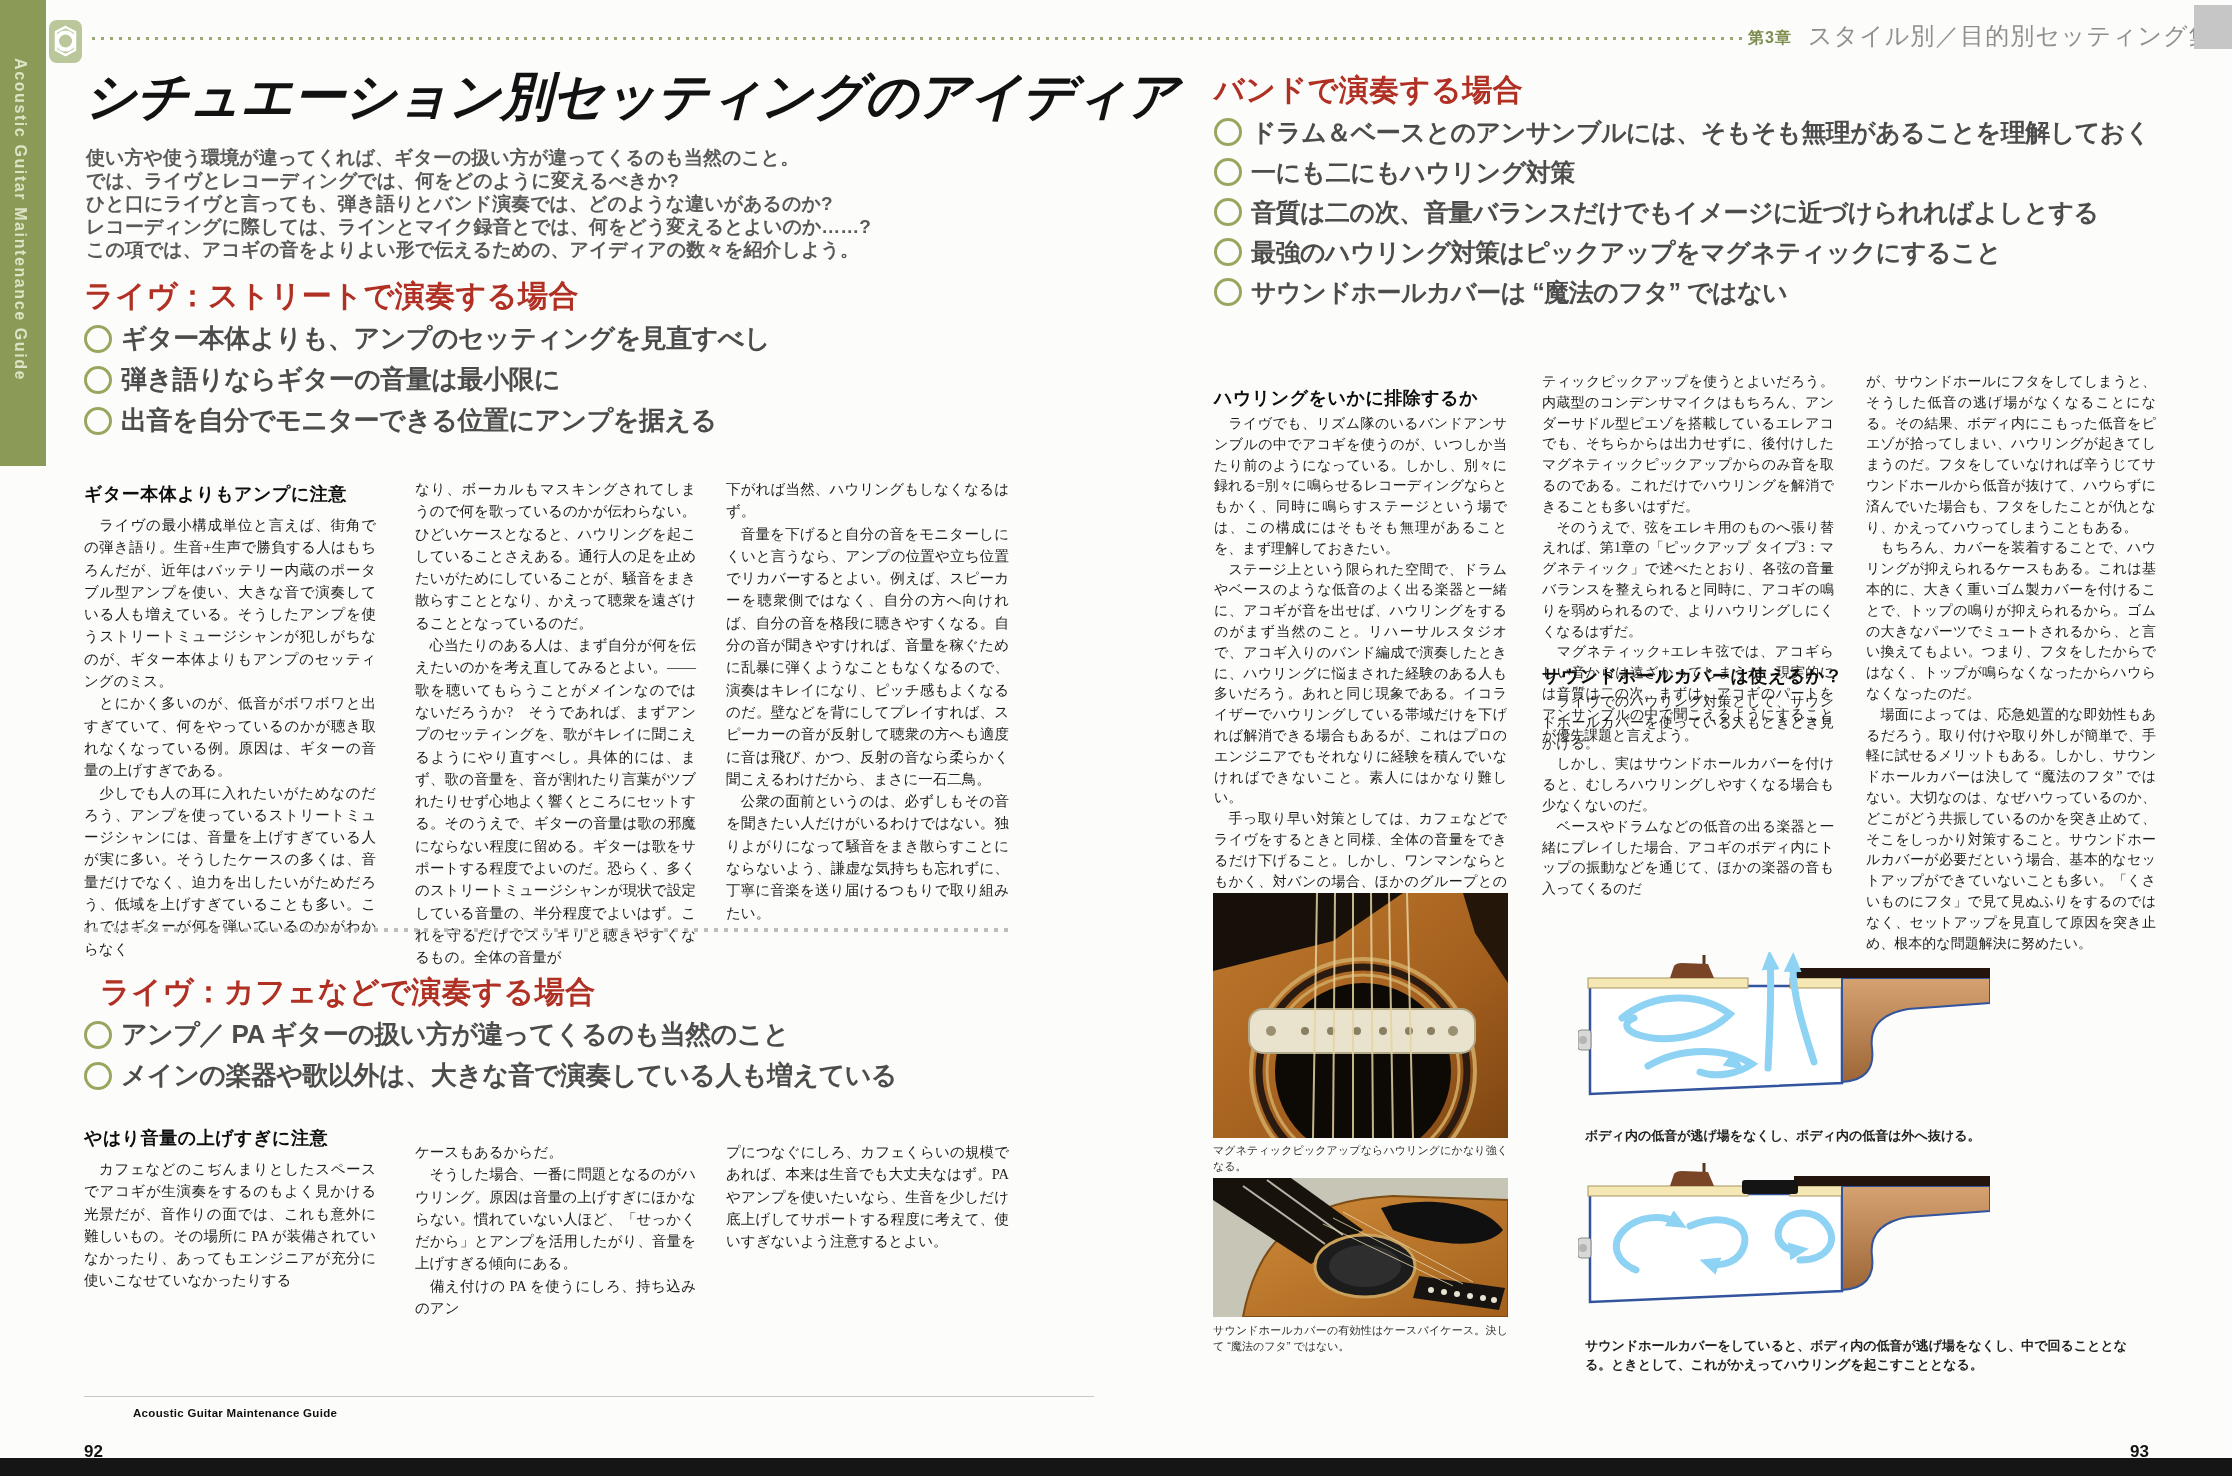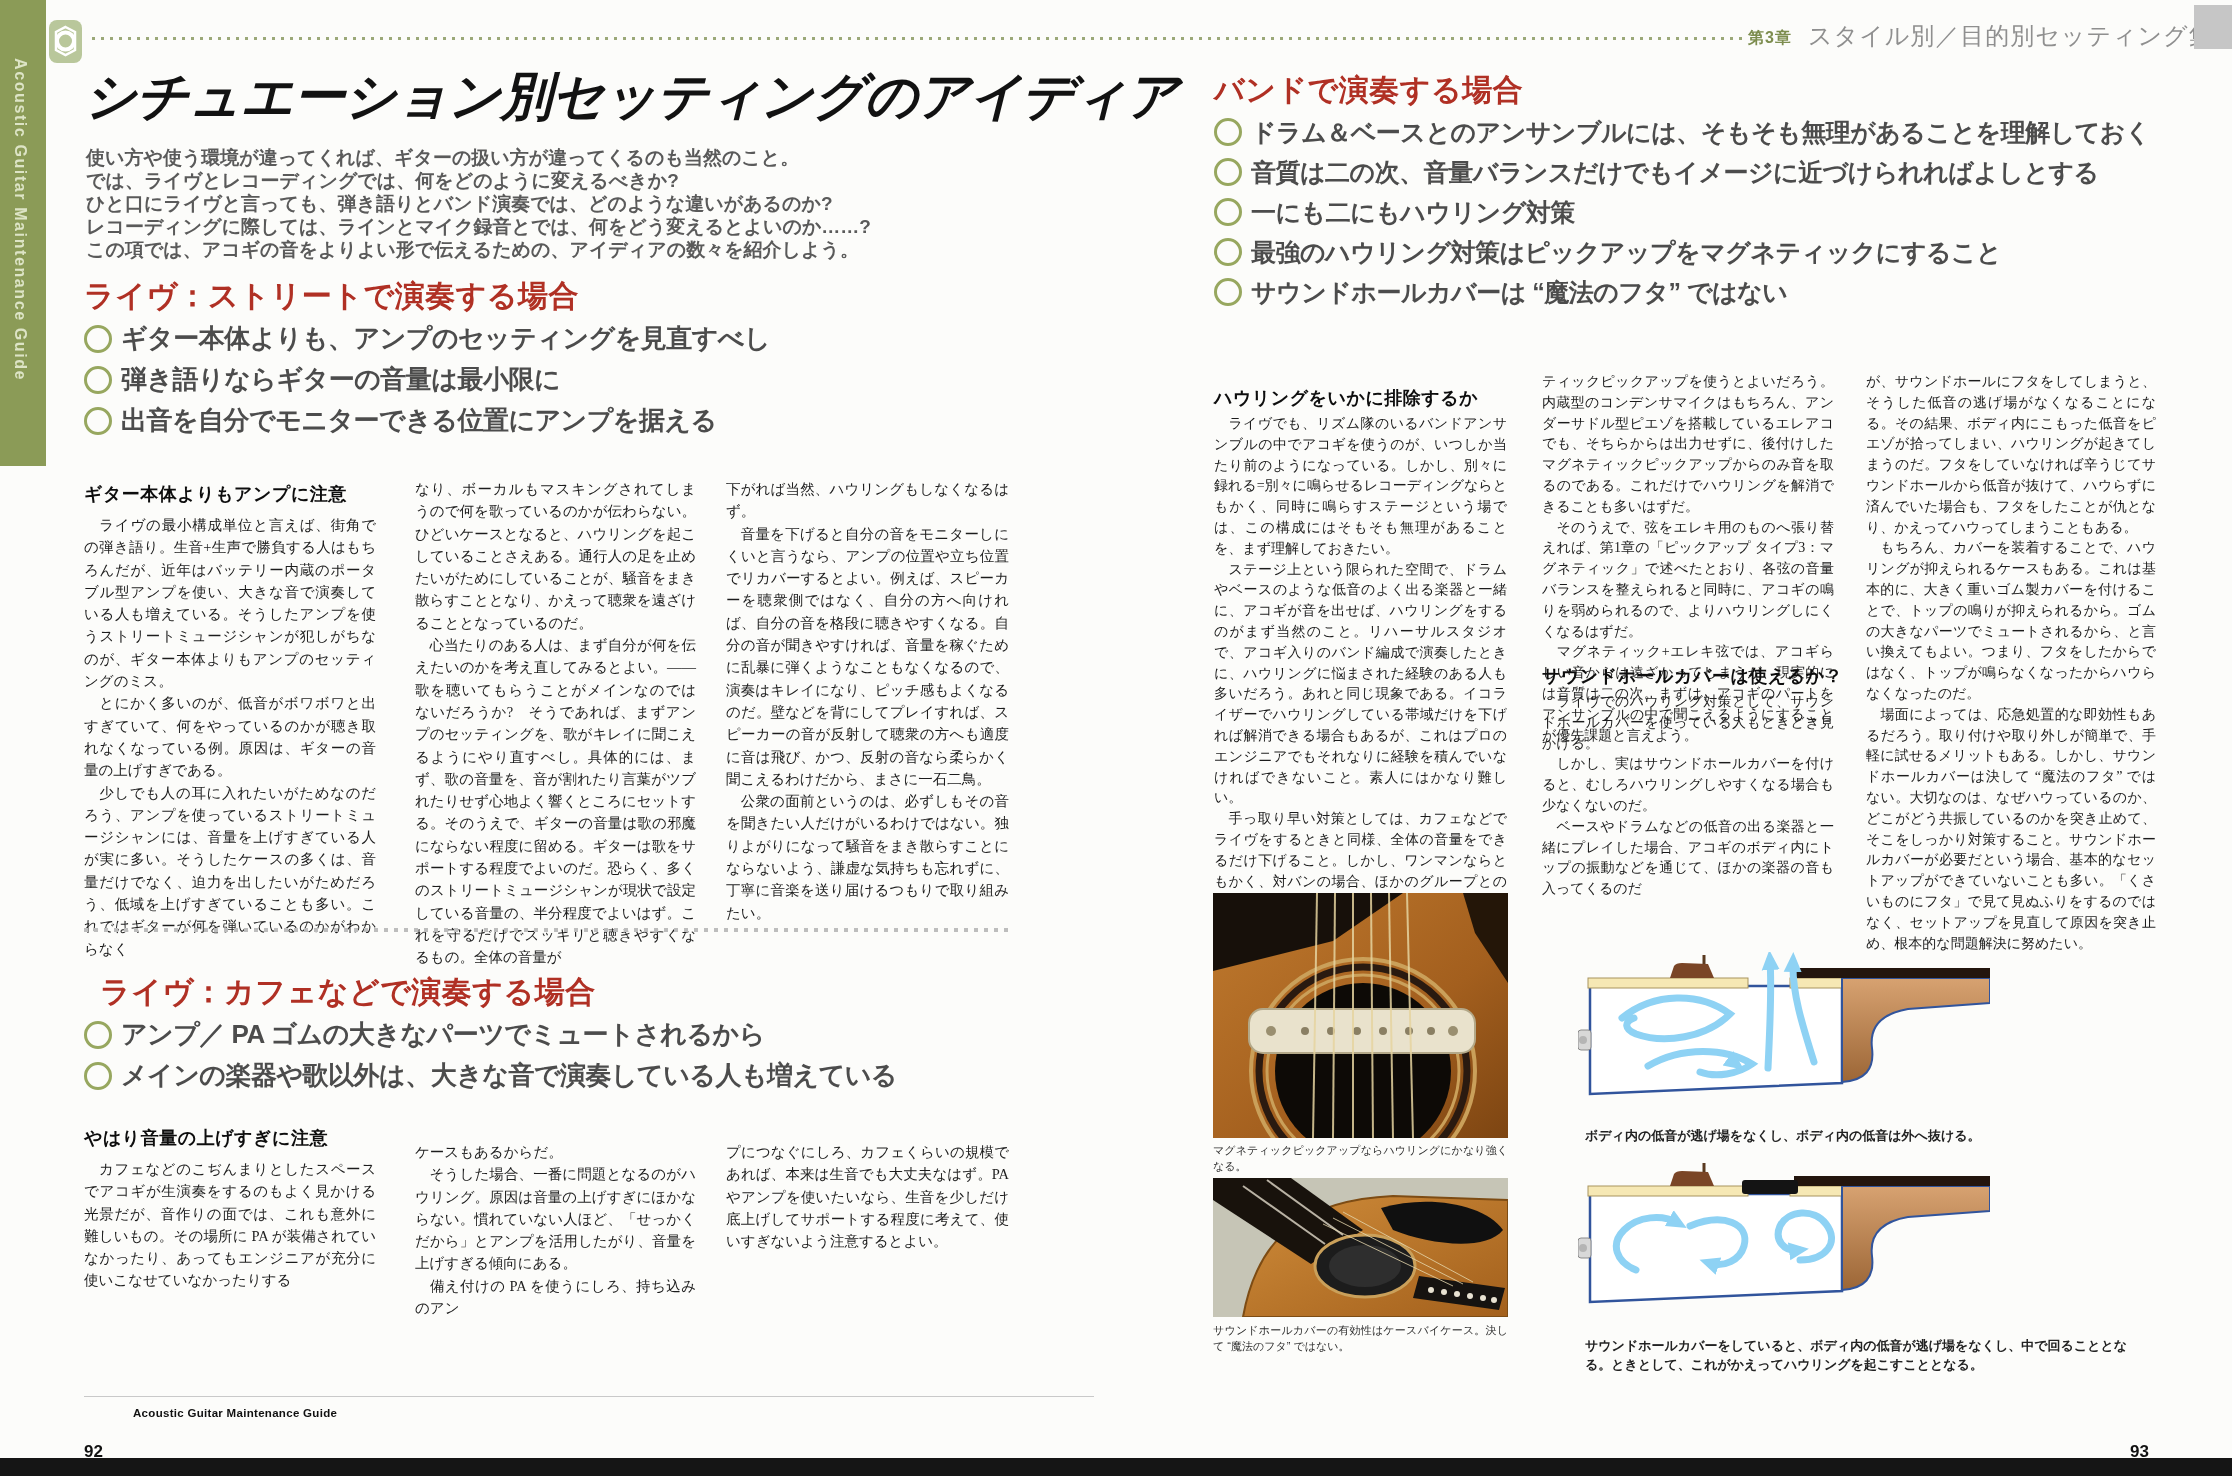--- a/index.html
+++ b/index.html
@@ -99,21 +99,21 @@
   <div class="abs serifcol" style="left:726px;top:478px;width:283px;">下がれば当然、ハウリングもしなくなるはず。
 　音量を下げると自分の音をモニターしにくいと言うなら、アンプの位置や立ち位置でリカバーするとよい。例えば、スピーカーを聴衆側ではなく、自分の方へ向ければ、自分の音を格段に聴きやすくなる。自分の音が聞きやすければ、音量を稼ぐために乱暴に弾くようなこともなくなるので、演奏はキレイになり、ピッチ感もよくなるのだ。壁などを背にしてプレイすれば、スピーカーの音が反射して聴衆の方へも適度に音は飛び、かつ、反射の音なら柔らかく聞こえるわけだから、まさに一石二鳥。
 　公衆の面前というのは、必ずしもその音を聞きたい人だけがいるわけではない。独りよがりになって騒音をまき散らすことにならないよう、謙虚な気持ちも忘れずに、丁寧に音楽を送り届けるつもりで取り組みたい。</div>
 
   <div class="abs" id="dotsep"></div>
 
   <div class="abs redhead" style="left:100px;top:972px;">ライヴ：カフェなどで演奏する場合</div>
   <div class="abs bullets" style="left:84px;top:1014px;">
     <div class="bullet">
         <span class="ring"></span>
-        <span class="btxt">アンプ／ PA ゴムの大きなパーツでミュートされるから</span>
+        <span class="btxt">アンプ／ PA ギターの扱い方が違ってくるのも当然のこと</span>
       </div>
     <div class="bullet">
         <span class="ring"></span>
         <span class="btxt">メインの楽器や歌以外は、大きな音で演奏している人も増えている</span>
       </div>
   </div>
 
   <div class="abs subhead" style="left:84px;top:1126px;">やはり音量の上げすぎに注意</div>
   <div class="abs serifcol" style="left:415px;top:1141px;width:281px;">ケースもあるからだ。
 　そうした場合、一番に問題となるのがハウリング。原因は音量の上げすぎにほかならない。慣れていない人ほど、「せっかくだから」とアンプを活用したがり、音量を上げすぎる傾向にある。
@@ -126,25 +126,25 @@
   <div class="abs foottext" style="left:133px;top:1407px;">Acoustic Guitar Maintenance Guide</div>
 
   <div class="abs redhead" style="left:1214px;top:70px;">バンドで演奏する場合</div>
   <div class="abs bullets small" style="left:1214px;top:112px;">
     <div class="bullet">
         <span class="ring"></span>
         <span class="btxt">ドラム＆ベースとのアンサンブルには、そもそも無理があることを理解しておく</span>
       </div>
     <div class="bullet">
         <span class="ring"></span>
+        <span class="btxt">一にも二にもハウリング対策</span>
+      </div>
+    <div class="bullet">
+        <span class="ring"></span>
         <span class="btxt">音質は二の次、音量バランスだけでもイメージに近づけられればよしとする</span>
-      </div>
-    <div class="bullet">
-        <span class="ring"></span>
-        <span class="btxt">一にも二にもハウリング対策</span>
       </div>
     <div class="bullet">
         <span class="ring"></span>
         <span class="btxt">最強のハウリング対策はピックアップをマグネティックにすること</span>
       </div>
     <div class="bullet">
         <span class="ring"></span>
         <span class="btxt">サウンドホールカバーは “魔法のフタ” ではない</span>
       </div>
   </div>

